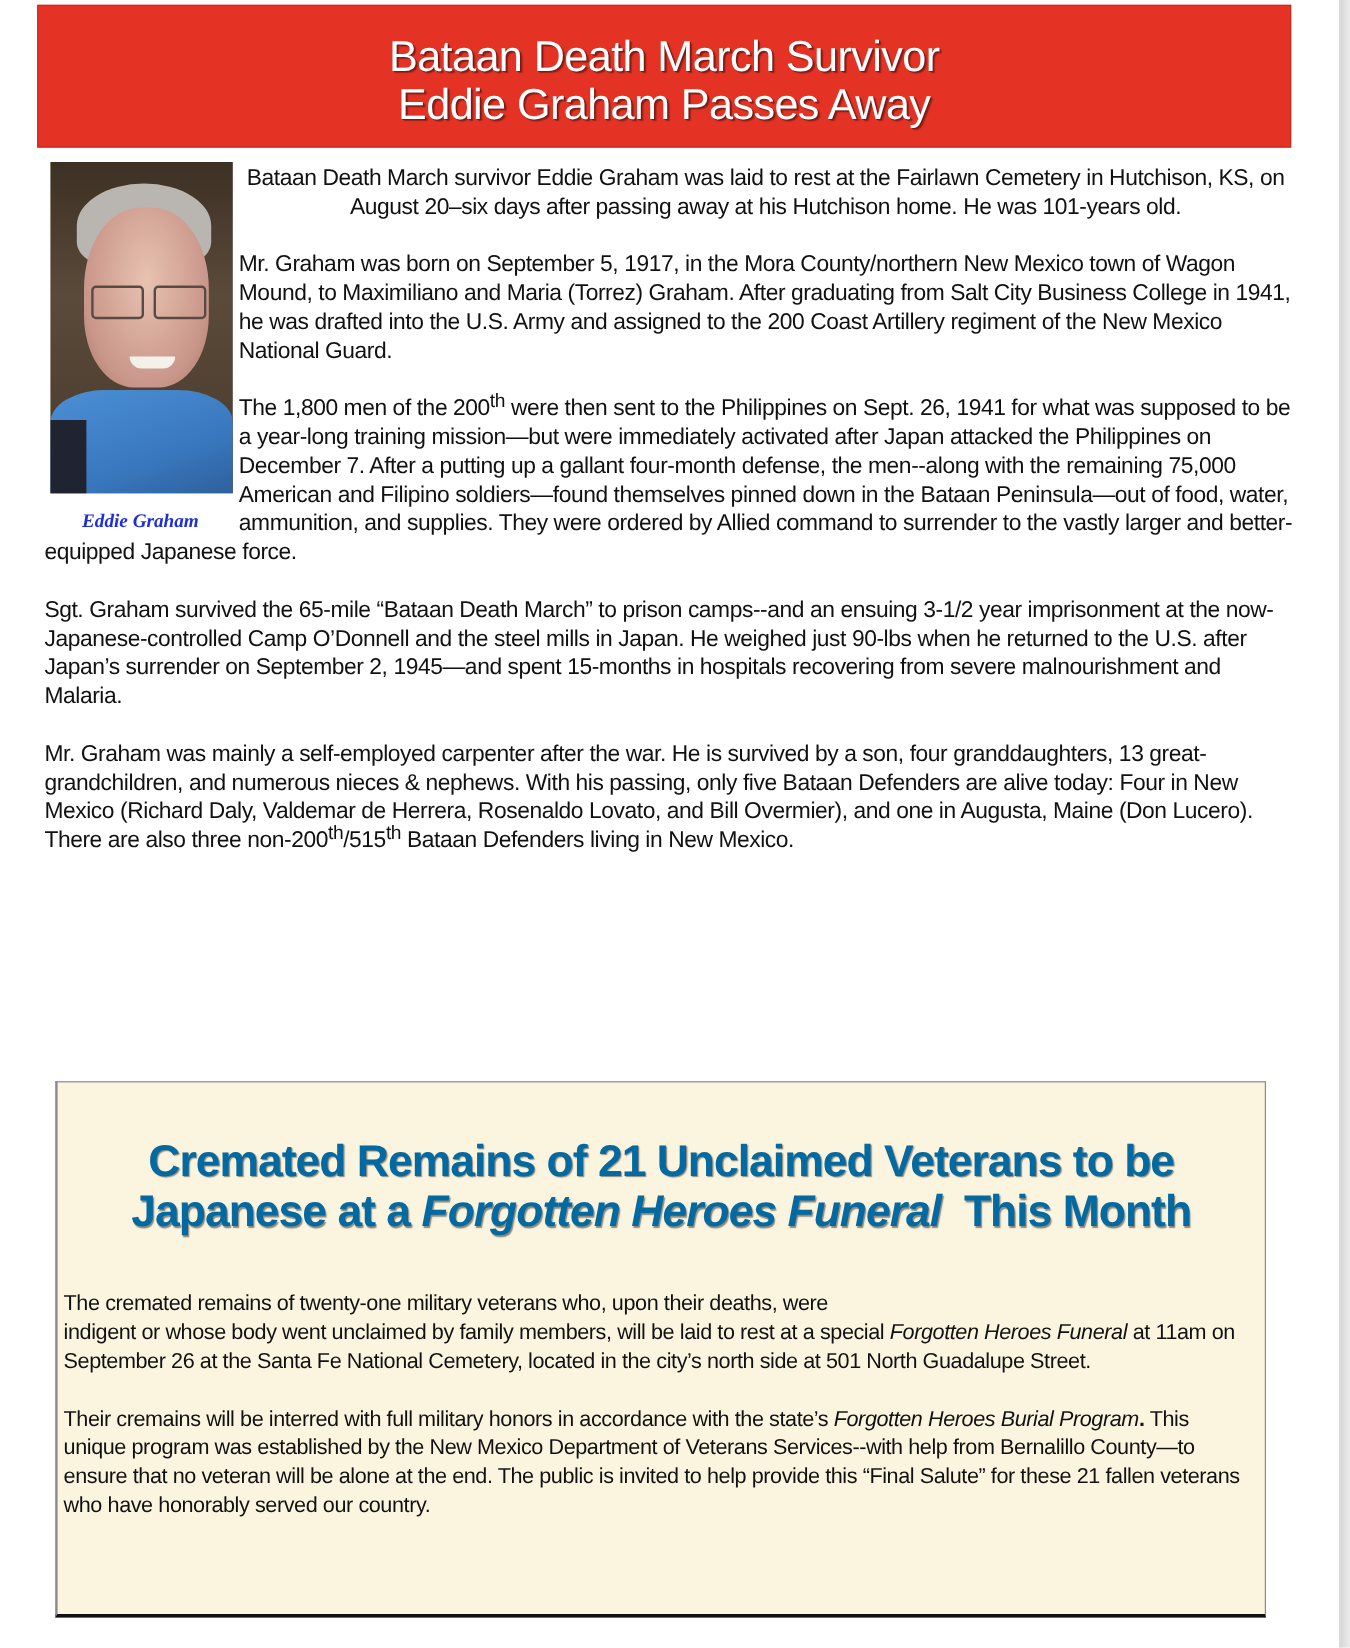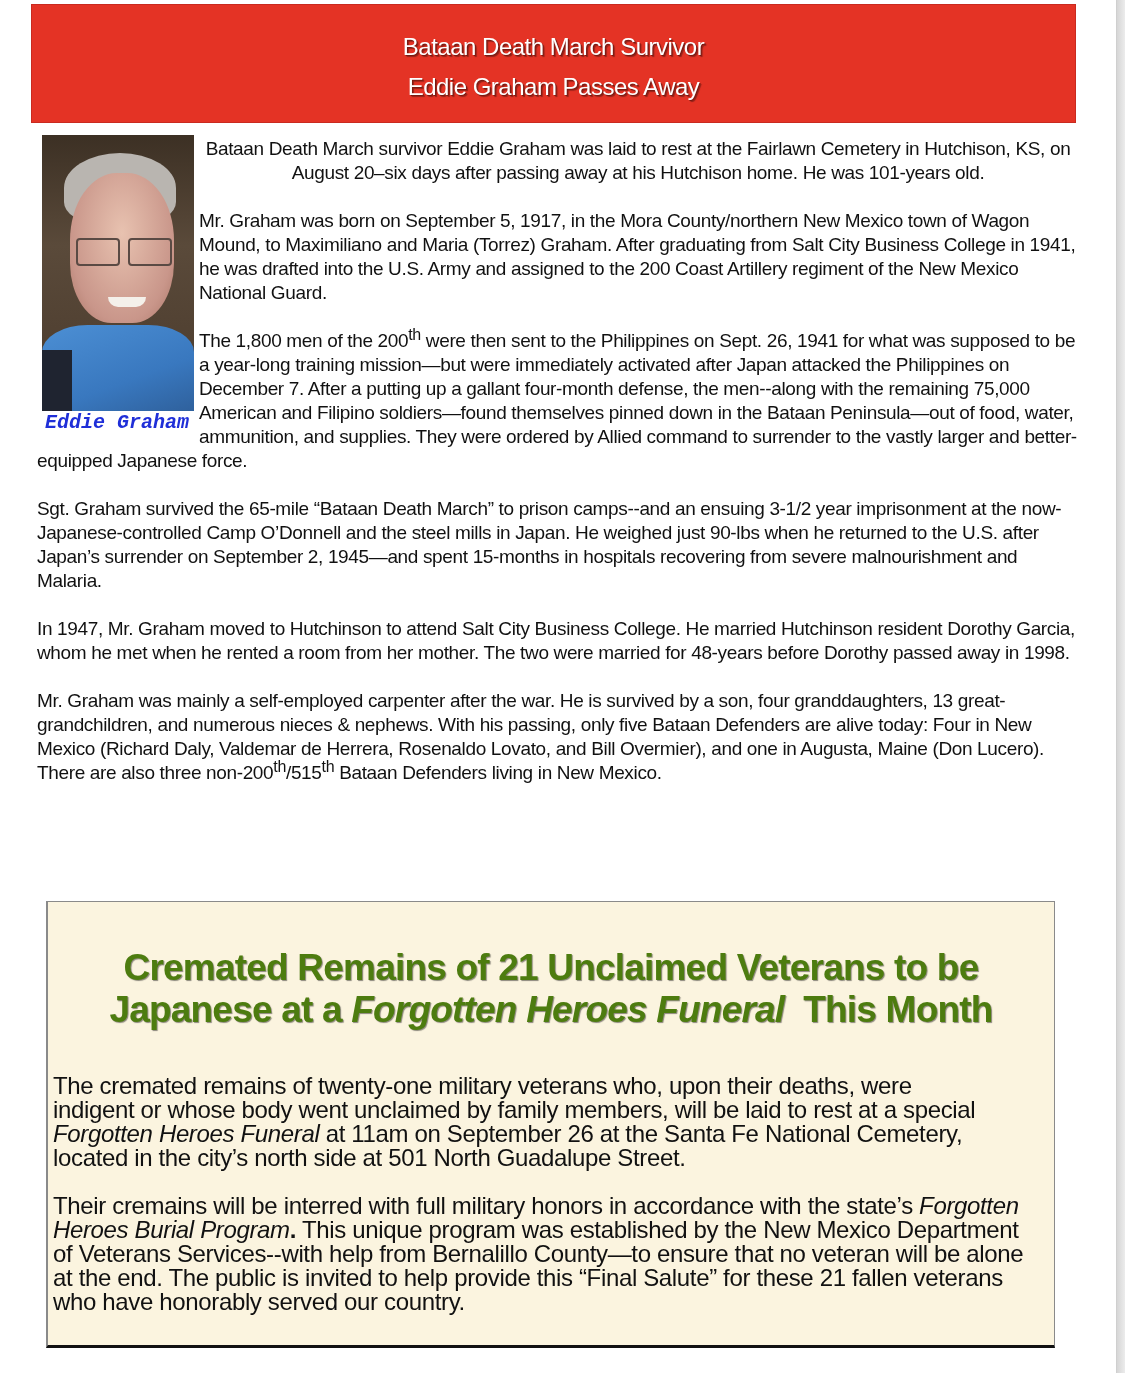--- a/index.html
+++ b/index.html
@@ -31,21 +31,21 @@
       width: 1045px;
       height: 119px;
       background: #e43325;
       border: 1px solid #c92a1f;
       box-sizing: border-box;
       text-align: center;
       color: #fff;
     }
     .banner .line {
       font-family: "Liberation Sans", sans-serif;
-      font-size: 24px;
+      font-size: 36px;
       line-height: 40px;
       letter-spacing: -0.5px;
       text-shadow: 1px 1px 0 #7a1a12, 2px 2px 1px rgba(0,0,0,0.35);
     }
     .banner .line1 { padding-top: 22px; }
 
     .article {
       position: absolute;
       left: 37px;
       top: 137px;
@@ -92,24 +92,25 @@
     .photo .shirt {
       position: absolute; left: 0; top: 190px; width: 152px; height: 90px;
       background: linear-gradient(160deg, #4c8fd4 0%, #3978bf 60%, #2e5f9a 100%);
       border-radius: 30% 30% 0 0;
     }
     .photo .jacket {
       position: absolute; left: 0; top: 215px; width: 30px; height: 65px;
       background: #1f2430;
     }
     .caption {
-      font-family: Liberation Mono, monospace;
+      margin-top: 12px;
+      font-family: Liberation Serif, serif;
       font-style: italic;
       font-weight: bold;
-      font-size: 20px;
+      font-size: 16px;
       color: #1f2fd8;
       letter-spacing: 0;
     }
     .article p {
       margin: 0 0 24px 0;
     }
     .article p.first { margin-top: 0; text-align: center; }
     sup {
       font-size: 16px;
       line-height: 0;
@@ -131,29 +132,29 @@
     }
     .box h2 {
       margin: 0;
       padding-top: 45px;
       text-align: center;
       font-family: "Liberation Sans", sans-serif;
       font-size: 37px;
       line-height: 42px;
       font-weight: bold;
       letter-spacing: -0.8px;
-      color: #4d7c0f;
+      color: #0369a1;
       text-shadow: 1px 1px 1px rgba(0,0,0,0.45);
     }
     .box .body {
       position: absolute;
       left: 5px;
       top: 172px;
       width: 990px;
-      font-size: 24px;
+      font-size: 18px;
       line-height: 24px;
       letter-spacing: -0.35px;
     }
     .box .body p { margin: 0 0 24px 0; }
     .box .body .indent-break { display: block; }
   </style>
 </head>
 <body>
 
 <div class="page-edge"></div>
@@ -174,21 +175,20 @@
       <div class="shirt"></div>
       <div class="jacket"></div>
     </div>
     <div class="caption">Eddie Graham</div>
   </div>
 
   <p class="first">Bataan Death March survivor Eddie Graham was laid to rest at the Fairlawn Cemetery in Hutchison, KS, on August 20–six days after passing away at his Hutchison home. He was 101-years old.</p>
   <p>Mr. Graham was born on September 5, 1917, in the Mora County/northern New Mexico town of Wagon Mound, to Maximiliano and Maria (Torrez) Graham. After graduating from Salt City Business College in 1941, he was drafted into the U.S. Army and assigned to the 200 Coast Artillery regiment of the New Mexico National Guard.</p>
   <p><span>The 1,800 men of the 200</span><sup>th</sup><span> were then sent to the Philippines on Sept. 26, 1941 for what was supposed to be a year-long training mission—but were immediately activated after Japan attacked the Philippines on December 7. After a putting up a gallant four-month defense, the men--along with the remaining 75,000 American and Filipino soldiers—found themselves pinned down in the Bataan Peninsula—out of food, water, ammunition, and supplies. They were ordered by Allied command to surrender to the vastly larger and better-equipped Japanese force.</span></p>
   <p>Sgt. Graham survived the 65-mile “Bataan Death March” to prison camps--and an ensuing 3-1/2 year imprisonment at the now-Japanese-controlled Camp O’Donnell and the steel mills in Japan. He weighed just 90-lbs when he returned to the U.S. after Japan’s surrender on September 2, 1945—and spent 15-months in hospitals recovering from severe malnourishment and Malaria.</p>
-  <p>In 1947, Mr. Graham moved to Hutchinson to attend Salt City Business College. He married Hutchinson resident Dorothy Garcia, whom he met when he rented a room from her mother. The two were married for 48-years before Dorothy passed away in 1998.</p>
   <p><span>Mr. Graham was mainly a self-employed carpenter after the war. He is survived by a son, four granddaughters, 13 great-grandchildren, and numerous nieces &amp; nephews. With his passing, only five Bataan Defenders are alive today: Four in New Mexico (Richard Daly, Valdemar de Herrera, Rosenaldo Lovato, and Bill Overmier), and one in Augusta, Maine (Don Lucero). There are also three non-200</span><sup>th</sup><span>/515</span><sup>th</sup><span> Bataan Defenders living in New Mexico.</span></p>
 </div>
 
 <div class="box">
   <h2>
     <span>Cremated Remains of 21 Unclaimed Veterans to be</span><br>
     <span>Japanese at a </span><i>Forgotten Heroes Funeral</i><span style="white-space:pre">  This Month</span>
   </h2>
   <div class="body">
     <p><span class="indent-break">The cremated remains of twenty-one military veterans who, upon their deaths, were</span><span>indigent or whose body went unclaimed by family members, will be laid to rest at a special </span><i>Forgotten Heroes Funeral</i><span> at 11am on September 26 at the Santa Fe National Cemetery, located in the city’s north side at 501 North Guadalupe Street.</span></p>

